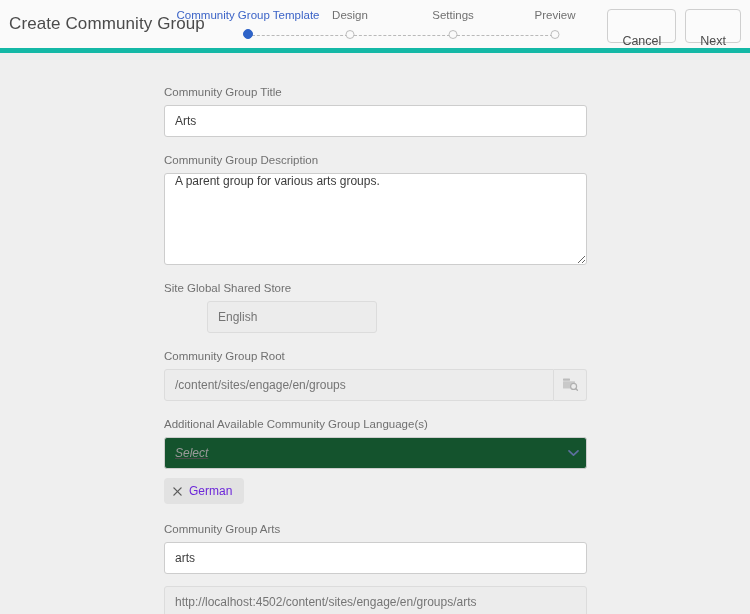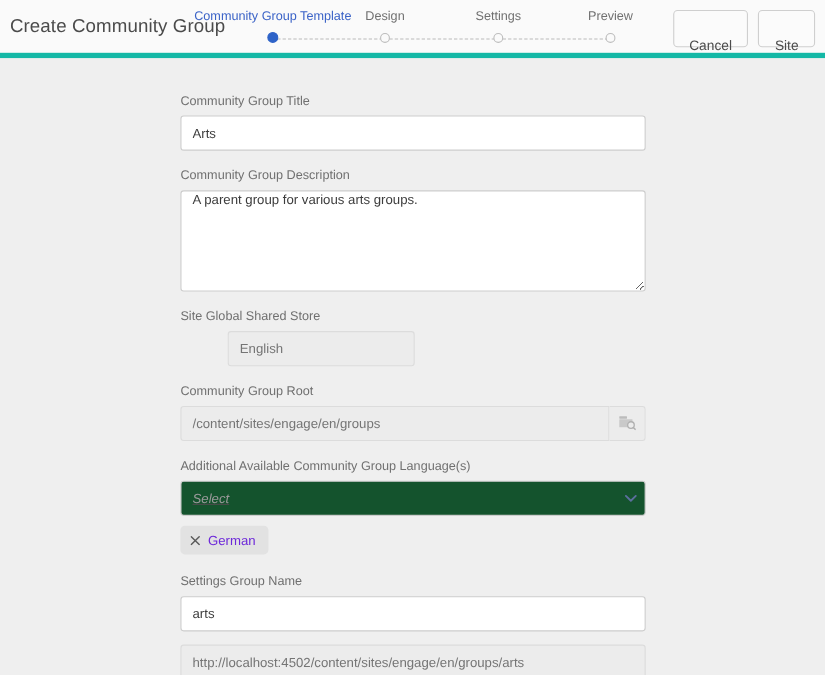--- a/index.html
+++ b/index.html
@@ -278,21 +278,21 @@
       <div class="step-line" style="left:271px; width:96px;"></div>
       <div class="step-dot active" style="left:62px;"></div>
       <div class="step-dot" style="left:164px;"></div>
       <div class="step-dot" style="left:267px;"></div>
       <div class="step-dot" style="left:369px;"></div>
     </div>
   </div>
 
   <div class="header-actions">
     <button class="btn">Cancel</button>
-    <button class="btn">Site</button>
+    <button class="btn">Next</button>
   </div>
 </div>
 
 <div class="body-area">
   <div class="form">
 
     <div class="field">
       <label class="field-label">Community Group Title</label>
       <input class="txt-input" type="text" value="Arts" style="">
     </div>
@@ -351,21 +351,21 @@
             </svg>
           </span>
           <span>German</span>
         </span>
       </div>
     </div>
 
     <div class="gap-lg"></div>
 
     <div class="field">
-      <label class="field-label">Settings Group Name</label>
+      <label class="field-label">Community Group Arts</label>
       <input class="txt-input" type="text" value="arts" style="">
     </div>
 
     <div class="gap-sm"></div>
 
     <div class="field">
       <input class="txt-disabled" type="text" readonly="" placeholder="http://localhost:4502/content/sites/engage/en/groups/arts" style="">
     </div>
 
   </div>

